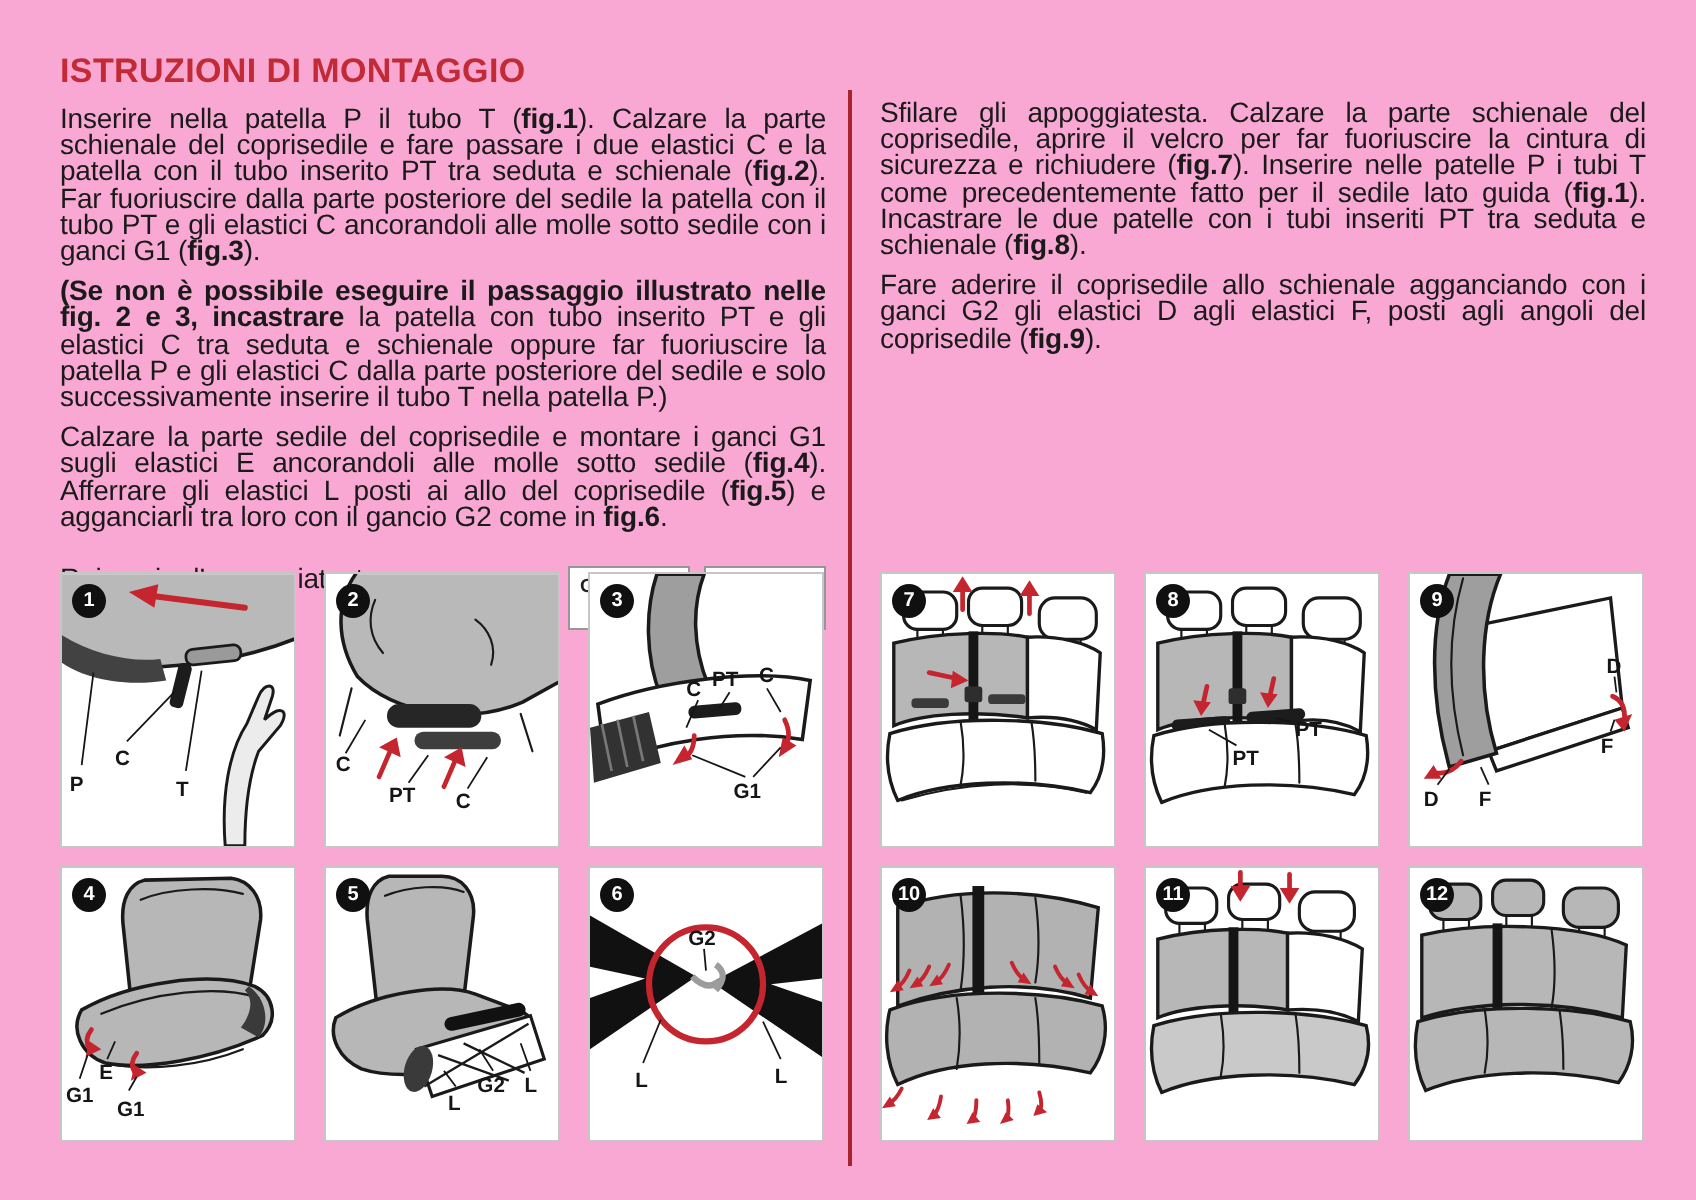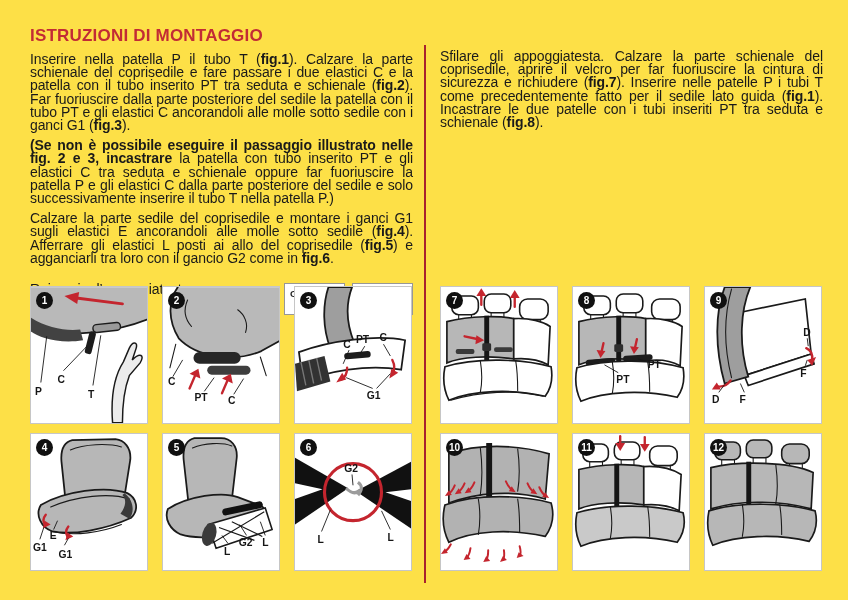--- a/index.html
+++ b/index.html
@@ -1,17 +1,17 @@
 <!DOCTYPE html>
 <html><head>
 <meta charset="utf-8">
 <style>
   html,body { margin:0; padding:0; background:#ffffff; }
   .page {
-    position:relative; width:848px; height:600px; background:#fde047;
+    position:relative; width:848px; height:600px; background:#f9a8d4;
     font-family:"Liberation Sans", sans-serif; color:#1a1a1a; overflow:hidden;
   }
   .divider { position:absolute; left:424px; top:45px; width:2px; height:538px; background:#a8232e; }
 
   .col { position:absolute; width:383px; }
   .col-left  { left:30px;  top:26px; }
   .col-right { left:440px; top:50px; }
 
   h1.title { margin:0 0 7px 0; font-size:17px; font-weight:bold; color:#c22b35; letter-spacing:0.2px; }
   h2.subtitle { margin:0 0 6px 0; font-size:15px; font-weight:bold; color:#141414; }
@@ -78,20 +78,21 @@
           <svg width="16" height="16" viewBox="0 0 16 16">
             <path d="M2,13 L13,13 L13,4 L6,9" stroke="#8f8f8f" stroke-width="2.4" fill="none" stroke-linejoin="round" stroke-linecap="round"></path>
           </svg>
         </div>
       </div>
     </div>
   </div>
 
   <div class="col col-right">
     <p class="body"><span>Sfilare gli appoggiatesta. Calzare la parte schienale del coprisedile, aprire il velcro per far fuoriuscire la cintura di sicurezza e richiudere (</span><b>fig.7</b><span>). Inserire nelle patelle P i tubi T come precedentemente fatto per il sedile lato guida (</span><b>fig.1</b><span>). Incastrare le due patelle con i tubi inseriti PT tra seduta e schienale (</span><b>fig.8</b><span>).</span></p>
+    <p class="body"><span>Fare aderire il coprisedile allo schienale agganciando con i ganci G2 gli elastici D agli elastici F, posti agli angoli del coprisedile (</span><b>fig.9</b><span>).</span></p>
   </div>
 
   <div class="figs figs-left">
 
     <div class="panel">
       <div class="badge">1</div>
       <svg viewBox="0 0 118 138">
         <path d="M0,0 H118 V33 C88,45 40,52 0,44 Z" fill="#b9b9b9"></path>
         <path d="M118,33 C88,45 40,52 0,44" class="ol"></path>
         <path d="M0,31 C16,41 36,45 50,43 L53,54 C28,58 8,51 0,45 Z" fill="#424242"></path>

